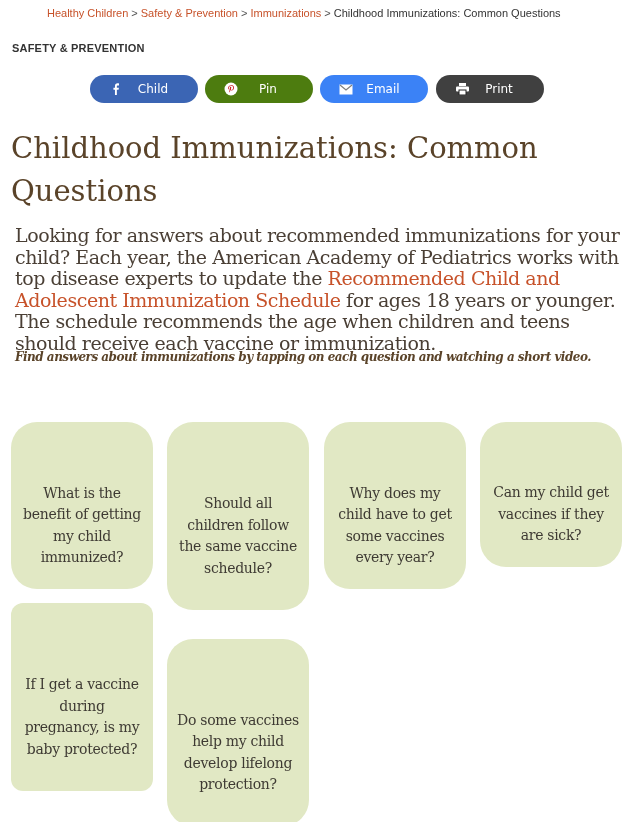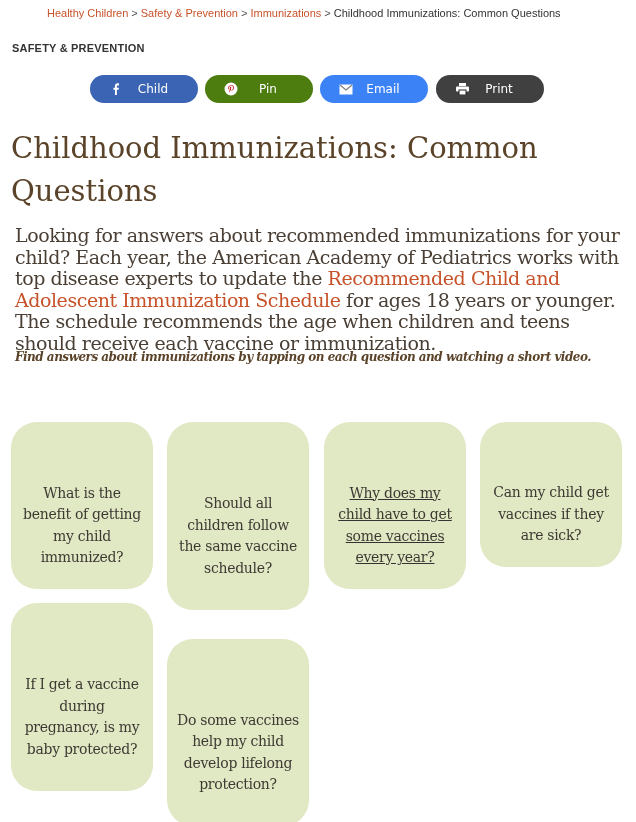--- a/index.html
+++ b/index.html
@@ -62,23 +62,23 @@
       cursor: pointer;
     }
     .card .q {
       margin-top: 40px; padding: 0 10px;
       text-align: center;
       font-family: "DejaVu Serif", serif; font-size: 14px; line-height: 21.5px;
       color: #3e3a33; letter-spacing: -0.3px;
     }
     .c1 { left: 11px; top: 422px; height: 167px; }
     .c2 { left: 167px; top: 422px; height: 188px; }
-    .c3 { left: 324px; top: 422px; height: 167px; text-decoration: underline; }
+    .c3 { left: 324px; top: 422px; height: 167px; }
     .c4 { left: 480px; top: 422px; height: 145px; }
-    .c5 { left: 11px; top: 603px; height: 188px; }
+    .c5 { left: 11px; top: 603px; height: 188px; border-radius: 12px; }
     .c6 { left: 167px; top: 639px; height: 187px; }
     .c6 .q { margin-top: 40px; }
   </style>
 </head>
 <body>
 
 <nav class="breadcrumb">
   <a href="#">Healthy Children</a><span class="sep">&gt;</span><a href="#">Safety &amp; Prevention</a><span class="sep">&gt;</span><a href="#">Immunizations</a><span class="sep">&gt;</span><span>Childhood Immunizations: Common Questions</span>
 </nav>
 

